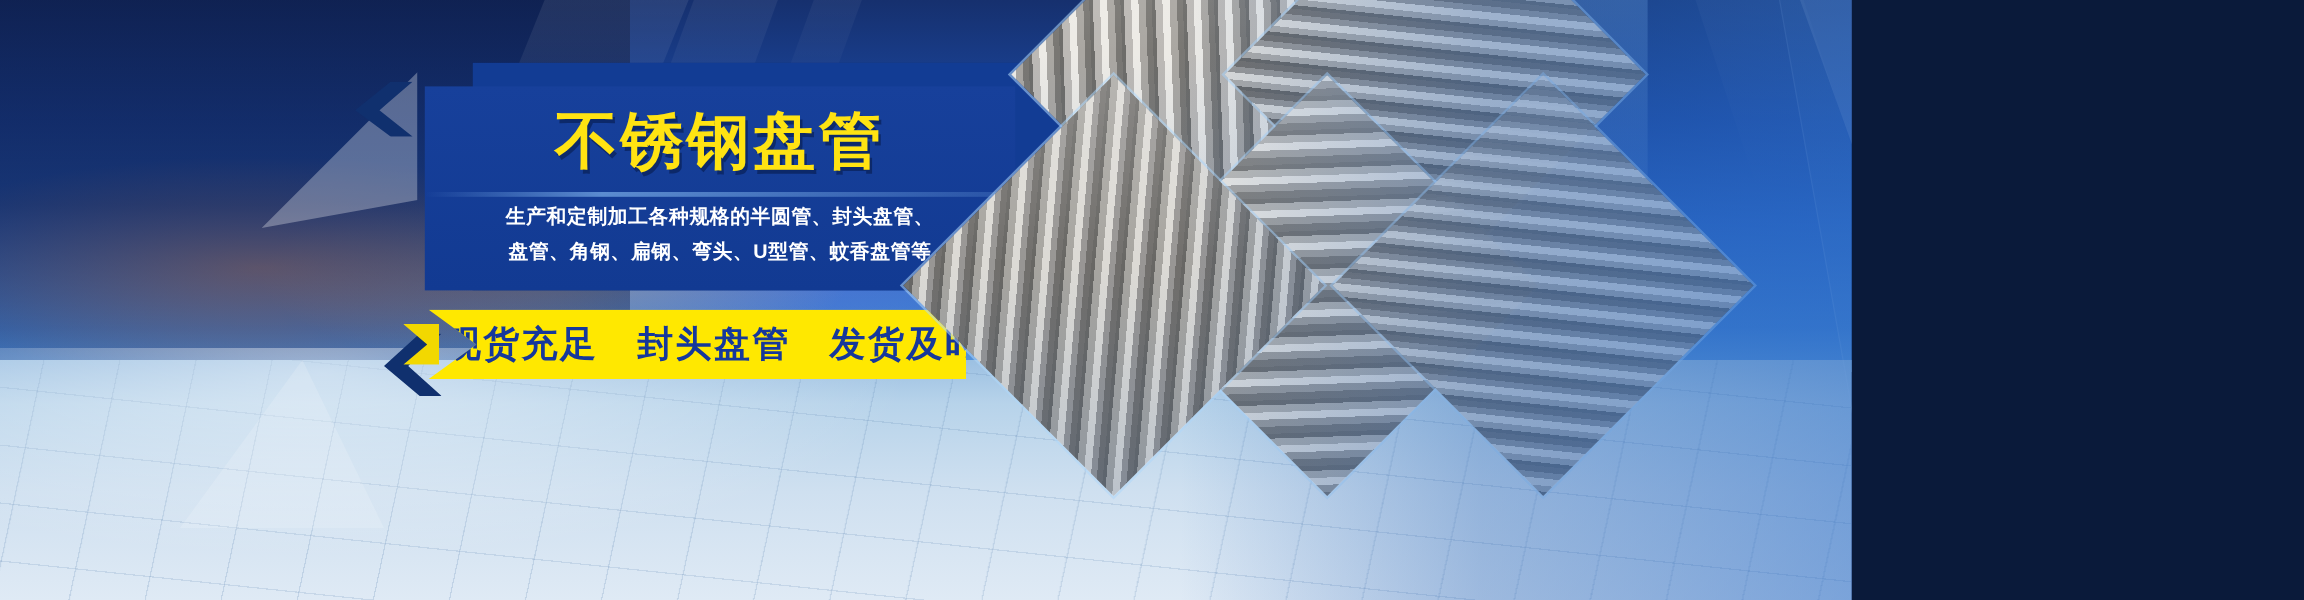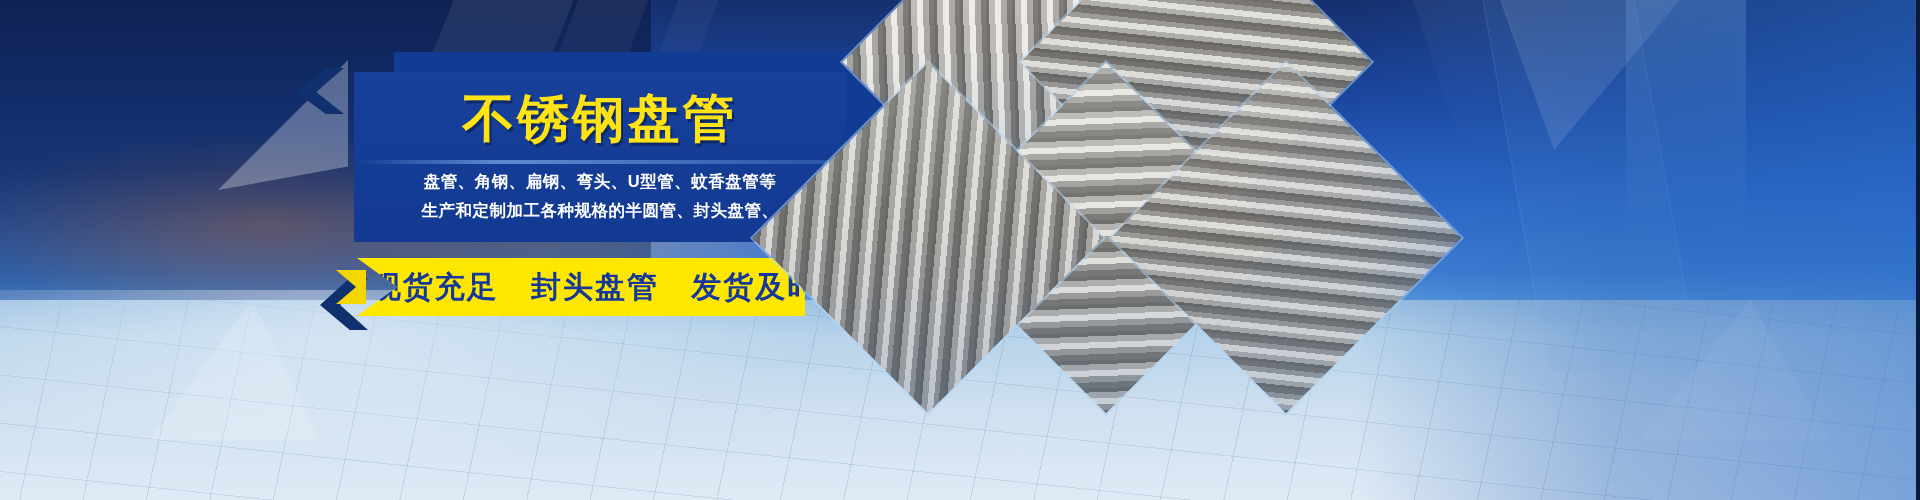--- a/index.html
+++ b/index.html
@@ -2,21 +2,21 @@
 <html><head>
 <meta charset="utf-8">
 <style>
   html, body {
     margin: 0;
     padding: 0;
     background: #0a1a3a;
   }
   .banner {
     position: relative;
-    width: 1916px;
+    width: 1543px;
     height: 500px;
     overflow: hidden;
     font-family: "Liberation Sans", "DejaVu Sans", sans-serif;
     background: #1b4fa8;
   }
 
   
   .bg-sky {
     position: absolute;
     left: 0; top: 0;
@@ -267,22 +267,22 @@
   <div class="chev" style="left:296px; top:68px; width:48px; height:46px; clip-path:polygon(100% 0%, 42% 52%, 100% 100%, 62% 100%, 0% 52%, 62% 0%);"></div>
   <div class="chev" style="left:320px; top:278px; width:48px; height:52px; clip-path:polygon(100% 0%, 42% 52%, 100% 100%, 62% 100%, 0% 52%, 62% 0%);"></div>
 
   <div class="panel-outer"></div>
   <div class="panel-inner"></div>
   <div class="panel-band"></div>
 
   <div class="panel-title">不锈钢盘管</div>
 
   <div class="panel-sub">
+    <div>生产和定制加工各种规格的半圆管、封头盘管、</div>
     <div>盘管、角钢、扁钢、弯头、U型管、蚊香盘管等</div>
-    <div>生产和定制加工各种规格的半圆管、封头盘管、</div>
   </div>
 
   <div class="ribbon-tail-l"></div>
   <div class="ribbon">
     <div class="ribbon-text">
       <span>现货充足</span>
       <span>封头盘管</span>
       <span>发货及时</span>
     </div>
   </div>

